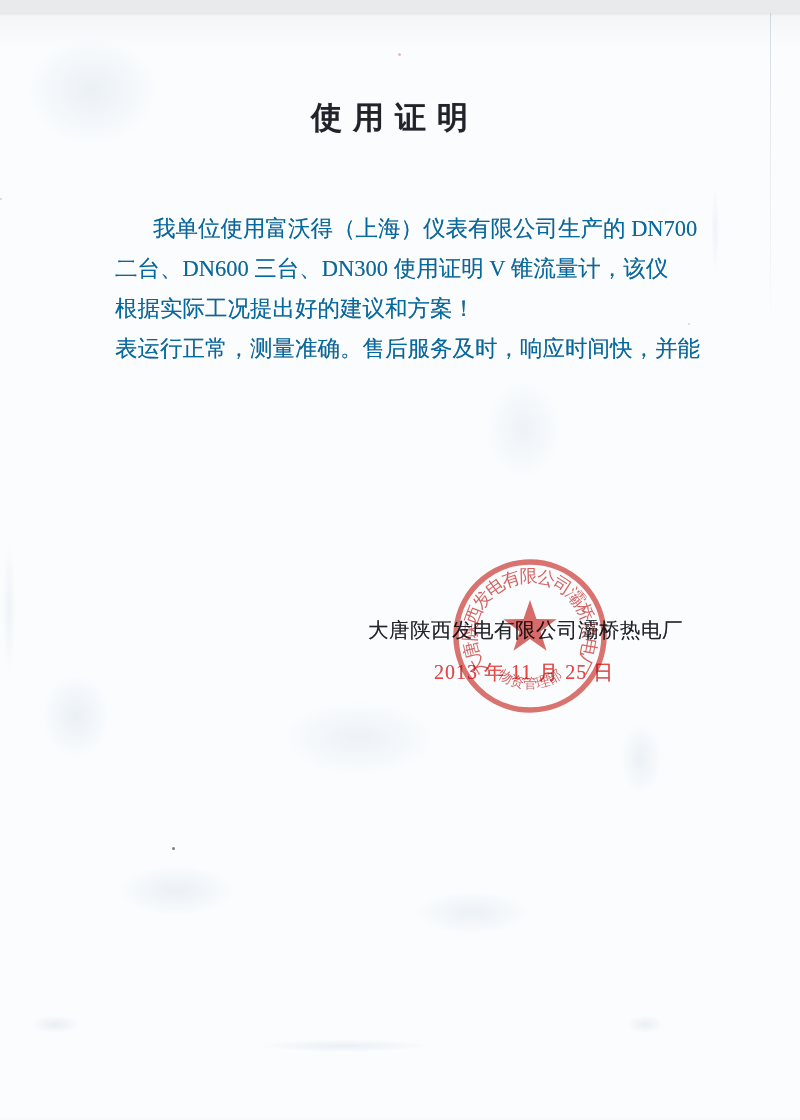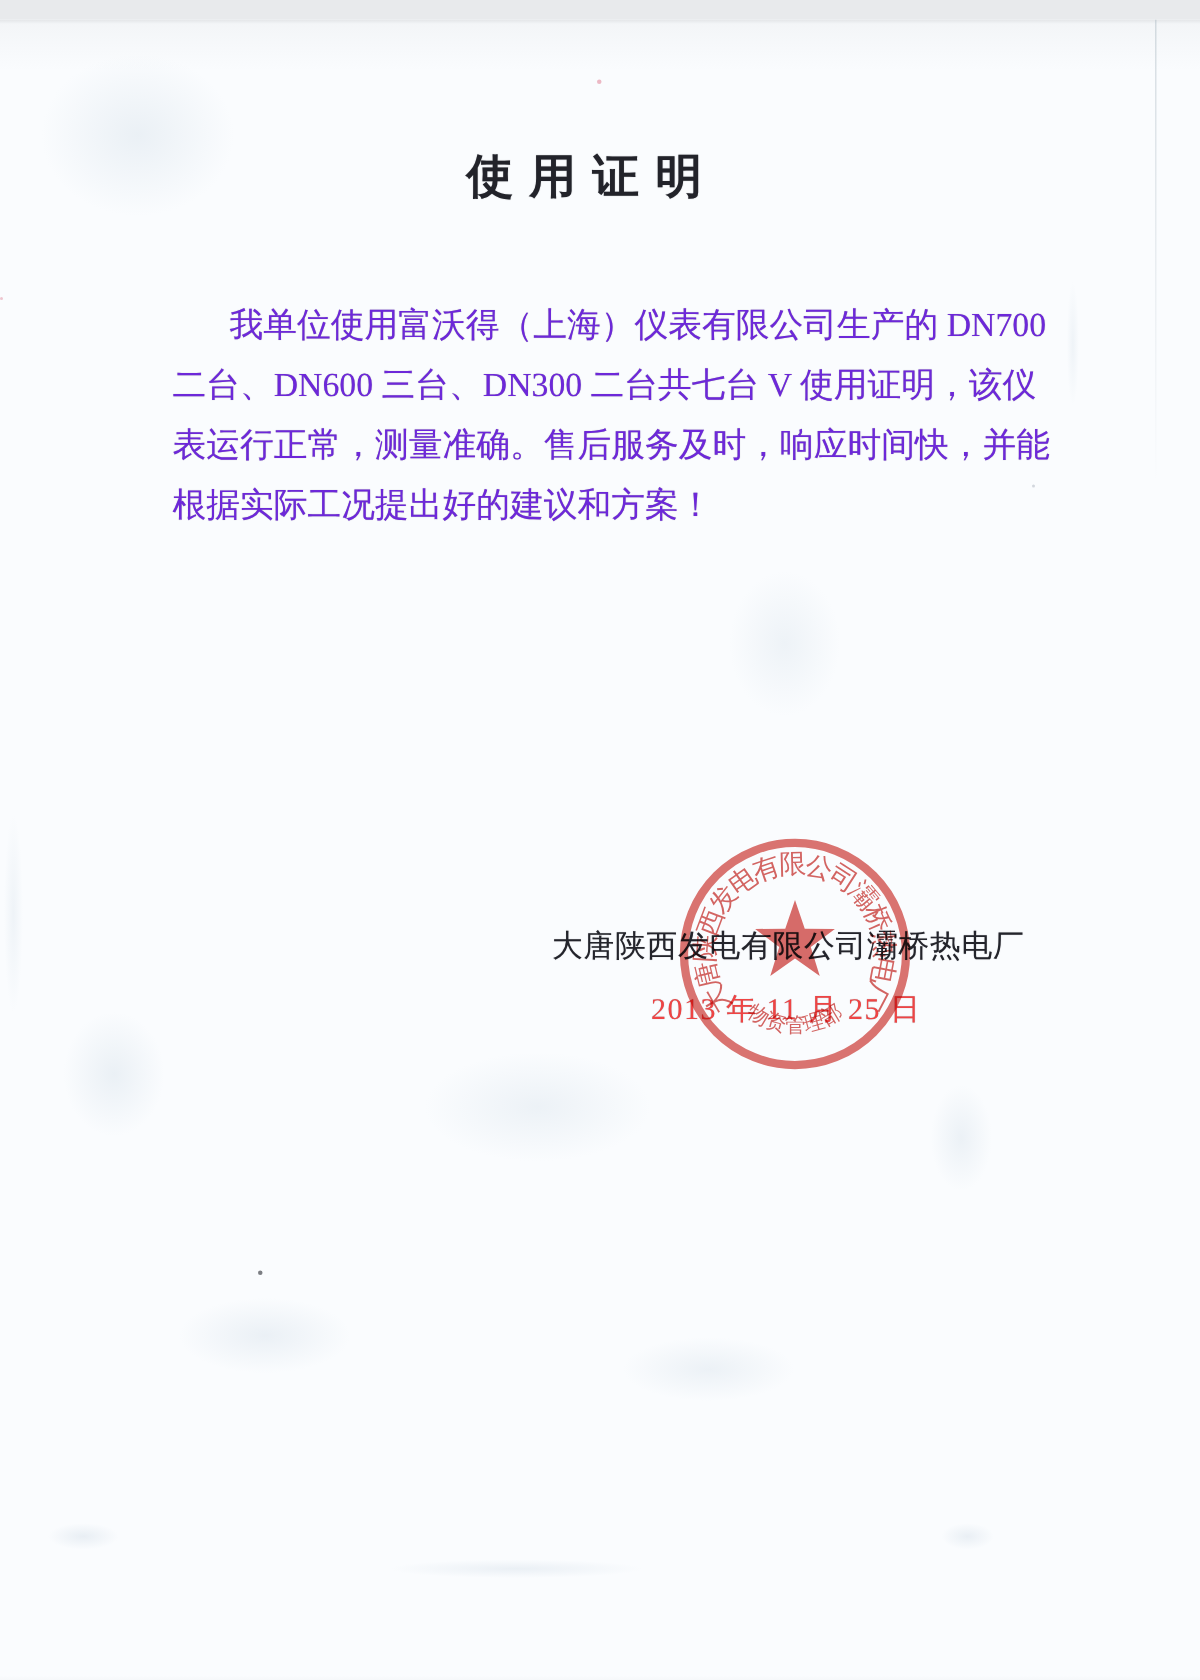--- a/index.html
+++ b/index.html
@@ -47,23 +47,23 @@
 
   .doc-title{
     position:absolute;left:0;top:84px;width:790px;
     text-align:center;
     font-size:31px;font-weight:600;
     letter-spacing:11px;
     color:#22232a;
     text-shadow:0 0 .7px rgba(34,35,42,.45);
   }
   .body-block{
-    position:absolute;left:115px;top:184px;width:580px;
+    position:absolute;left:115px;top:196px;width:580px;
     font-size:22.5px;line-height:40px;
-    color:#6d28d9;
+    color:#0369a1;
     text-shadow:0 0 .6px rgba(35,36,43,.4);
   }
   .body-line{white-space:nowrap;}
   .body-line.first{text-indent:38px;}
 
   .signature{
     position:absolute;left:368px;top:603px;
     font-size:20.5px;letter-spacing:.5px;
     color:#23242b;
     text-shadow:0 0 .6px rgba(35,36,43,.4);
@@ -86,23 +86,23 @@
 <body>
 
 <div class="page">
 
   <div class="fold-line"></div>
 
   <div class="doc-title">使用证明</div>
 
   <div class="body-block">
     <div class="body-line first">我单位使用富沃得（上海）仪表有限公司生产的 DN700</div>
-    <div class="body-line">二台、DN600 三台、DN300 二台共七台 V 使用证明，该仪</div>
+    <div class="body-line">二台、DN600 三台、DN300 使用证明 V 锥流量计，该仪</div>
+    <div class="body-line">根据实际工况提出好的建议和方案！</div>
     <div class="body-line">表运行正常，测量准确。售后服务及时，响应时间快，并能</div>
-    <div class="body-line">根据实际工况提出好的建议和方案！</div>
   </div>
 
   <div class="signature">大唐陕西发电有限公司灞桥热电厂</div>
 
   <div class="doc-date">2013 年 11 月 25 日</div>
 
   <svg class="stamp" viewBox="0 0 160 160" xmlns="http://www.w3.org/2000/svg" aria-hidden="true">
     <defs>
       <path id="ringPath" d="M 38.6,114.7 A 54,54 0 1 1 121.4,114.7" fill="none"></path>
       <path id="bottomPath" d="M 46.6,119.8 A 52,52 0 0 0 113.4,119.8" fill="none"></path>

